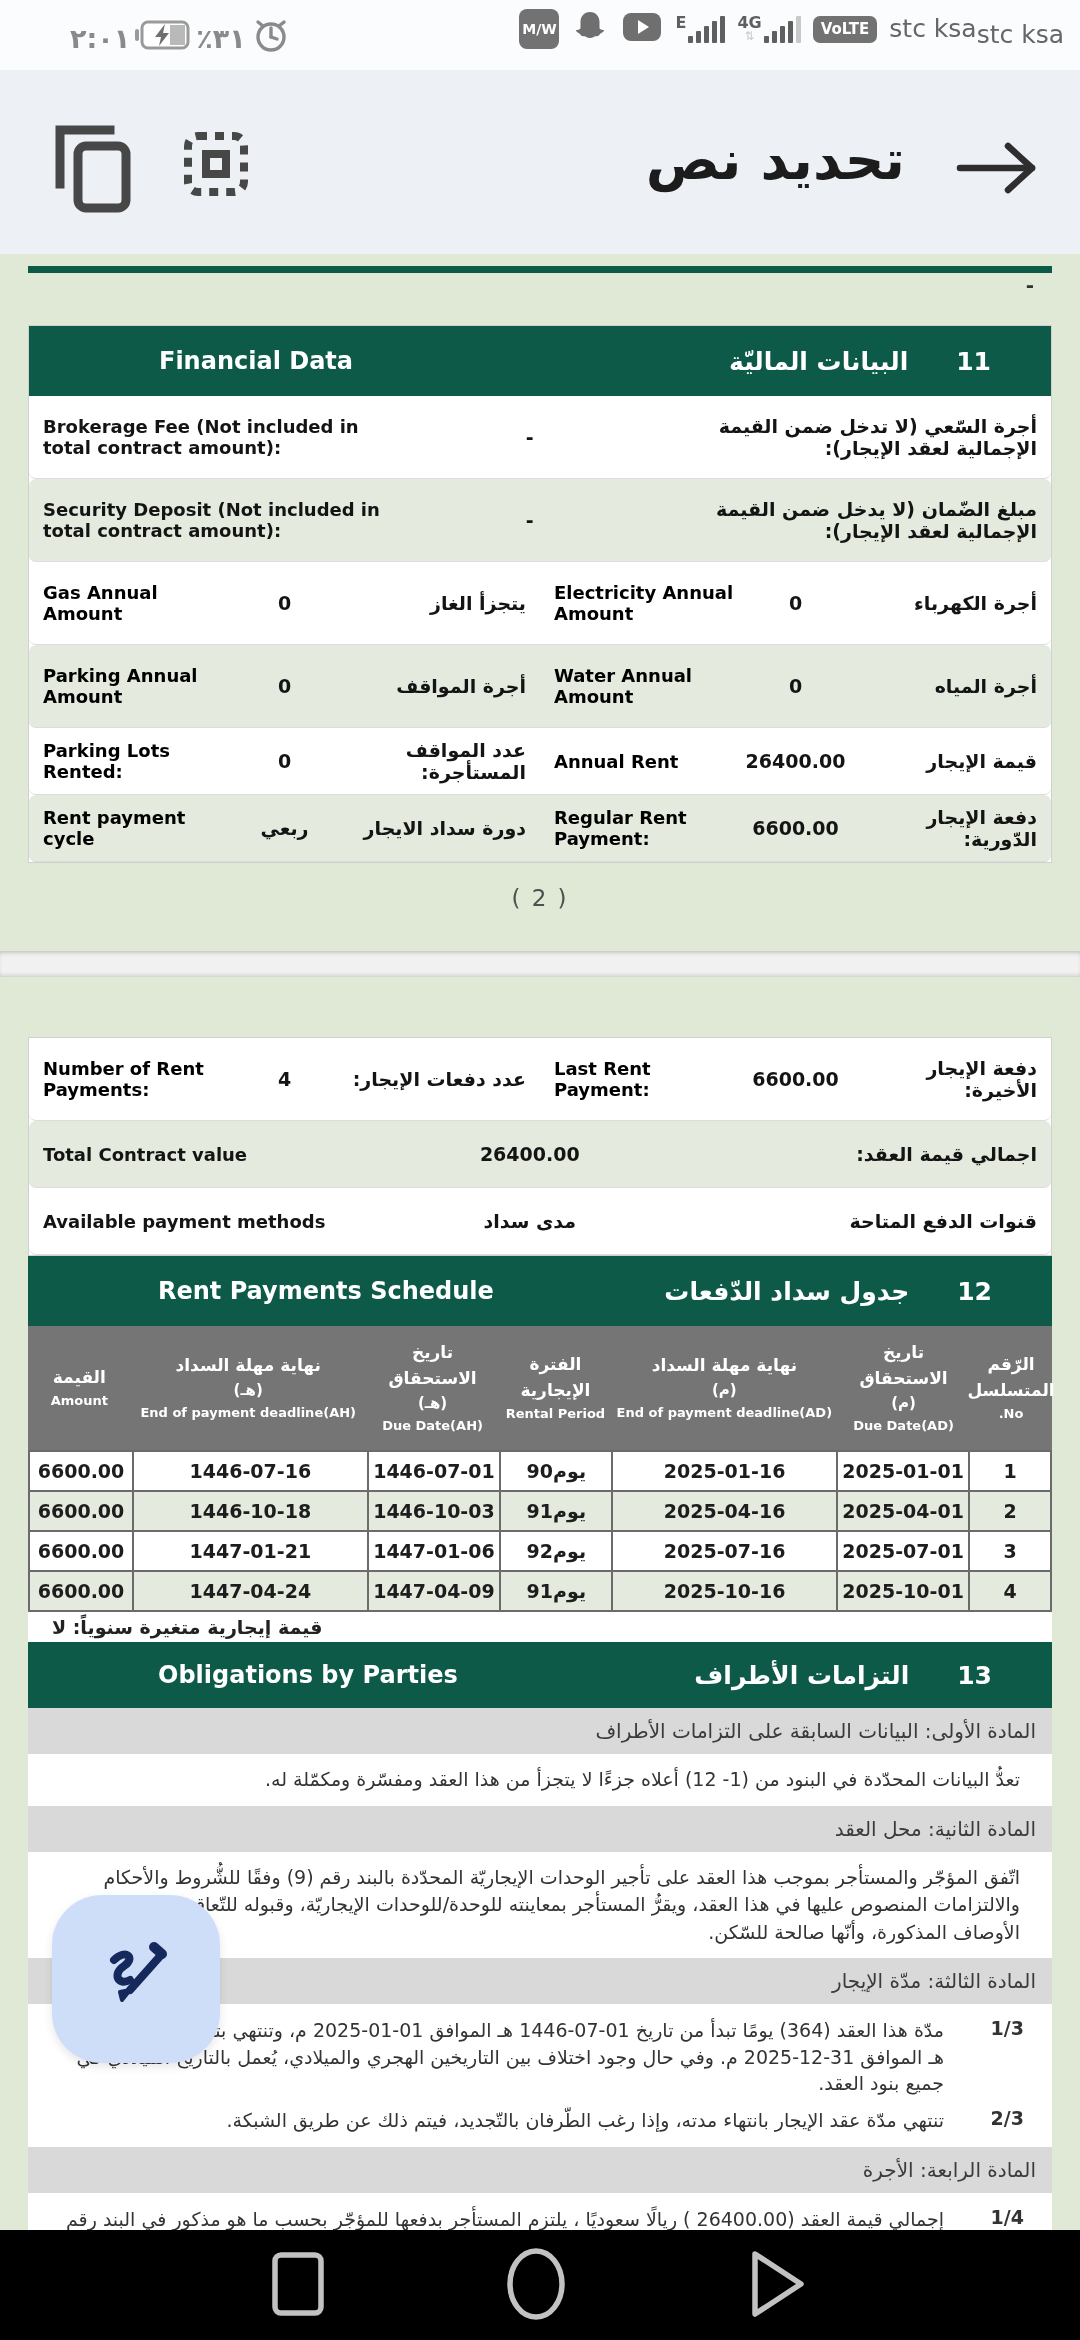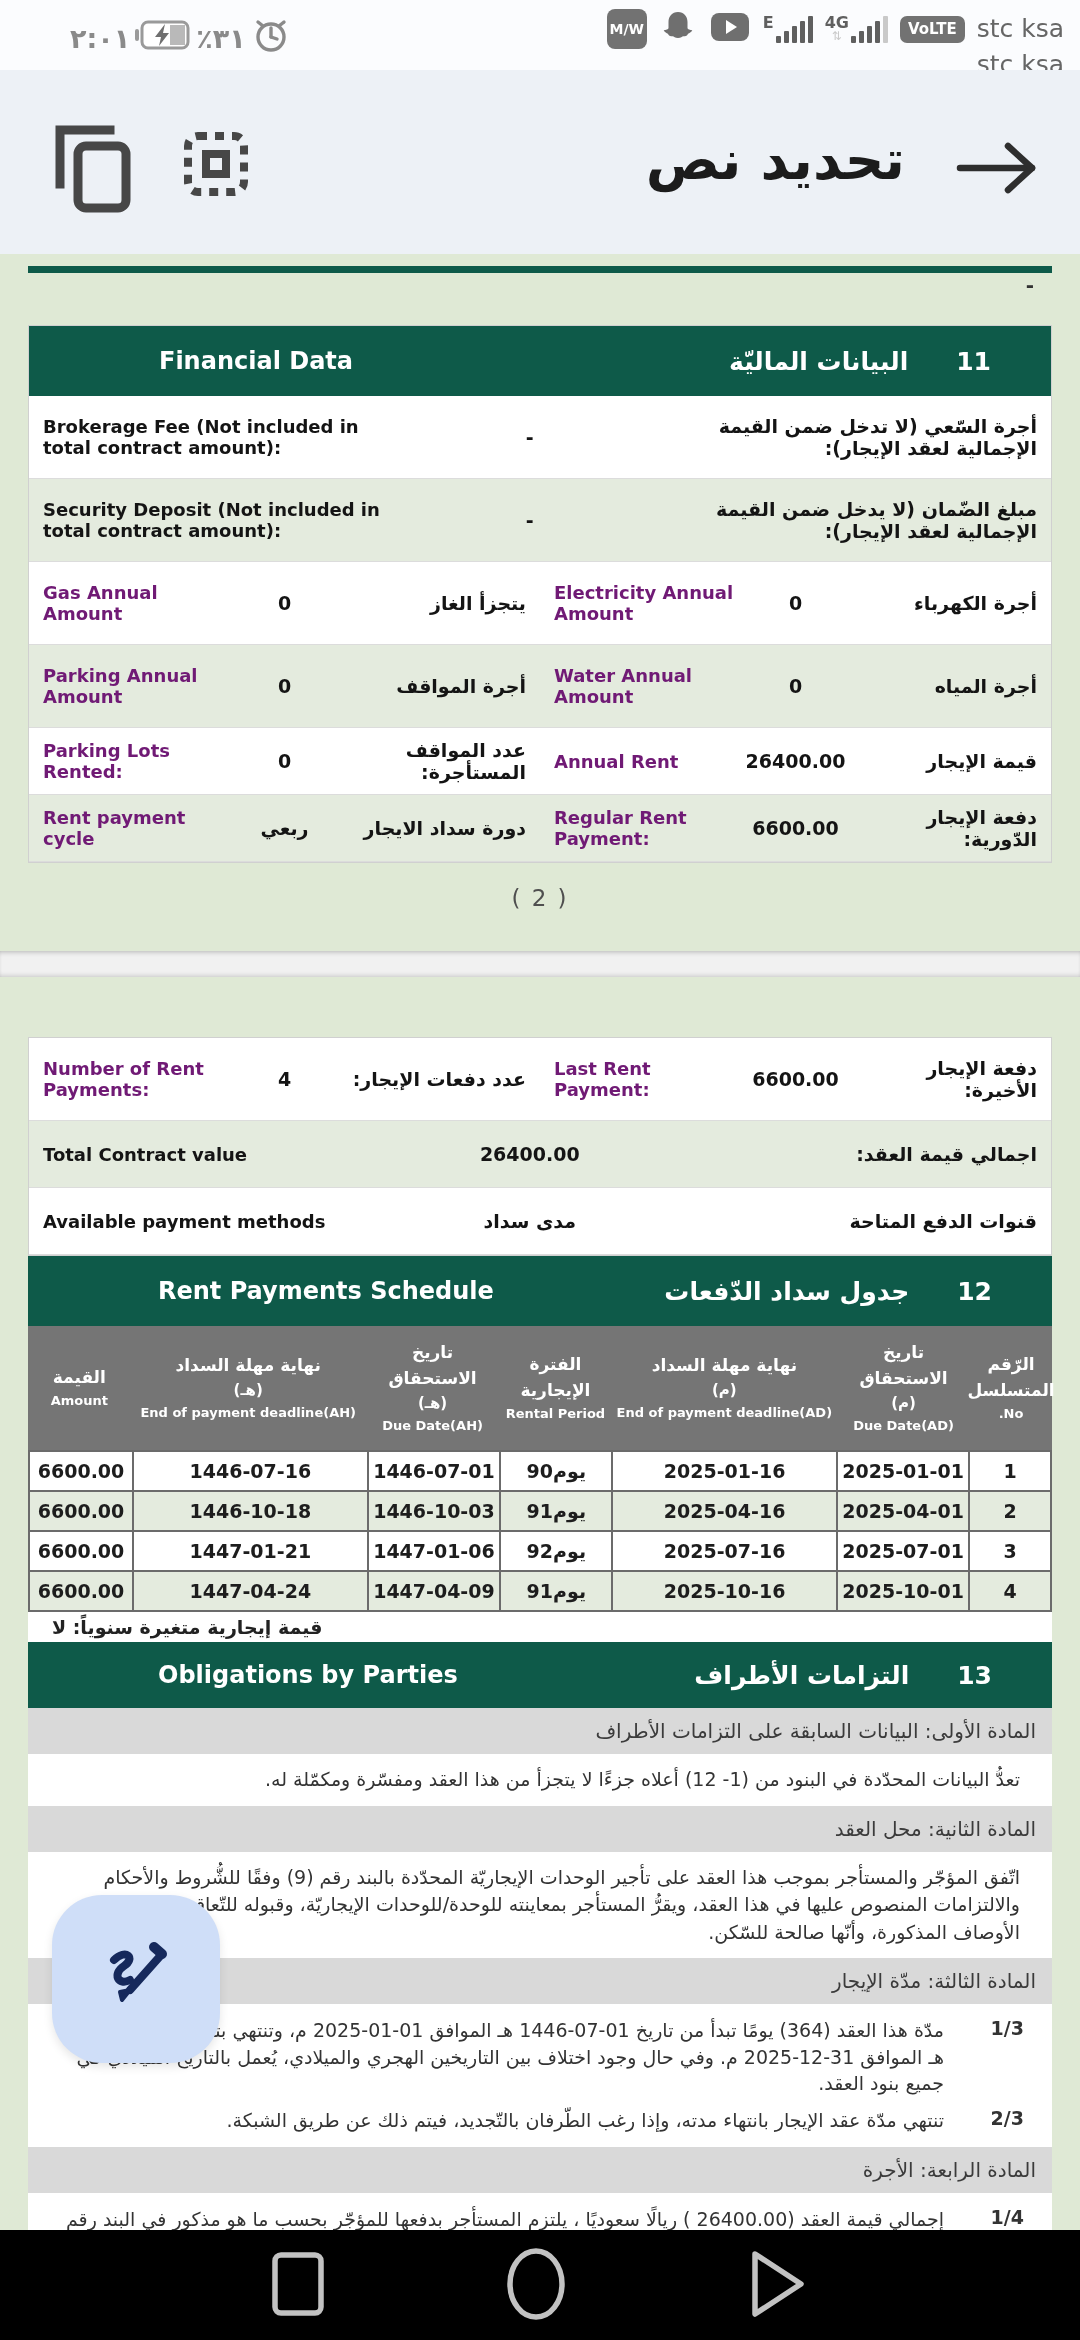--- a/index.html
+++ b/index.html
@@ -3,21 +3,21 @@
 <meta charset="utf-8">
 <style>
   html,body{margin:0;padding:0;}
   body{width:1080px;height:2340px;overflow:hidden;position:relative;background:#dfe9d5;
        font-family:"DejaVu Sans","Liberation Sans",sans-serif;-webkit-font-smoothing:antialiased;}
   .ltr{direction:ltr;unicode-bidi:embed;}
   
   #status-bar{position:absolute;top:0;left:0;width:1080px;height:70px;background:#fbfcfe;
               display:flex;justify-content:space-between;align-items:flex-start;color:#8a8a8a;}
   .sb-left{display:flex;align-items:center;gap:4px;margin:14px 0 0 70px;font-size:27px;font-weight:600;}
-  .sb-right{display:flex;flex-direction:column;align-items:flex-end;margin:8px 16px 0 0;}
+  .sb-right{display:flex;flex-direction:row;align-items:flex-end;margin:8px 16px 0 0;}
   .sb-right-row{display:flex;align-items:center;gap:12px;}
   .carrier{font-size:25px;color:#666;line-height:30px;}
   .badge{background:#727272;color:#fff;border-radius:8px;font-weight:700;display:flex;align-items:center;justify-content:center;}
   .mw-badge{width:40px;height:40px;font-size:14px;}
   .volte-badge{height:27px;padding:0 8px;font-size:15px;border-radius:7px;}
   .sig{display:flex;align-items:flex-end;gap:2px;}
   .sig .lbl{font-size:16px;font-weight:700;color:#5f5f5f;align-self:flex-start;line-height:14px;}
   .sig .bars{display:flex;align-items:flex-end;gap:3px;}
   .sig .bars i{display:block;width:5px;background:#5f5f5f;border-radius:1px;}
   .netcol{display:flex;flex-direction:column;align-items:center;line-height:13px;}
@@ -31,27 +31,27 @@
   #selectall-button{left:180px;top:58px;}
   
   #content{position:absolute;top:266px;left:0;width:1080px;height:1964px;background:#dfe9d5;overflow:hidden;}
   .teal-strip{height:7px;background:#0e5a49;margin:0 28px;}
   .stray-dash{height:26px;text-align:right;padding-right:46px;font-size:20px;color:#333;font-weight:700;}
   .doc-table{margin:0 28px;background:#fff;border:1px solid #d0d0d0;}
   .tbl-head{height:70px;background:#0e5a49;color:#fff;display:flex;align-items:center;direction:rtl;position:relative;}
   .tbl-head .num{margin-right:60px;font-size:25px;font-weight:700;}
   .tbl-head .t-ar{margin-right:48px;font-size:25px;font-weight:700;}
   .tbl-head .t-en{position:absolute;left:130px;font-size:24px;font-weight:700;direction:ltr;}
-  .frow,.prow{display:flex;align-items:center;border-bottom:1px solid #dcdcdc;background:#fff;padding:8px 0;min-height:50px;direction:ltr;}
+  .frow,.prow{display:flex;align-items:center;border-bottom:1px solid #dcdcdc;background:#fff;padding:8px 0;min-height:50px;direction:ltr;border-radius:7px;}
   .alt{background:#e4ebde;}
   .frow .en{width:36%;padding-left:14px;font-size:18px;font-weight:700;color:#141414;text-align:left;box-sizing:border-box;}
   .frow .val{flex:1;text-align:center;font-size:19px;font-weight:700;color:#141414;}
   .frow .ar{width:38%;padding-right:14px;font-size:19px;font-weight:600;color:#141414;direction:rtl;text-align:right;box-sizing:border-box;}
   .phalf{flex:1;display:flex;align-items:center;}
-  .phalf .en{width:38%;padding-left:14px;font-size:18px;font-weight:700;color:#701a75;box-sizing:border-box;}
+  .phalf .en{width:38%;padding-left:14px;font-size:18px;font-weight:700;color:#000000;box-sizing:border-box;}
   .phalf .val{flex:1;text-align:center;font-size:19px;font-weight:700;color:#141414;}
   .phalf .ar{width:38%;padding-right:14px;font-size:19px;font-weight:600;color:#141414;direction:rtl;text-align:right;box-sizing:border-box;}
   .tall{min-height:66px;}
   .page-number{margin-top:22px;text-align:center;font-size:23px;color:#4f4f4f;letter-spacing:2px;height:28px;}
   .page-sep{margin-top:38px;height:26px;background:#f1f1f1;box-shadow:inset 0 4px 5px -3px rgba(0,0,0,.25), inset 0 -4px 5px -3px rgba(0,0,0,.18);}
   #page3{padding-top:60px;}
   
   .ptable{margin:0 28px;}
   .pcols{display:flex;direction:rtl;background:#757575;color:#fff;min-height:124px;align-items:center;}
   .pcol{display:flex;flex-direction:column;align-items:center;justify-content:center;text-align:center;padding:6px 2px;box-sizing:border-box;}

